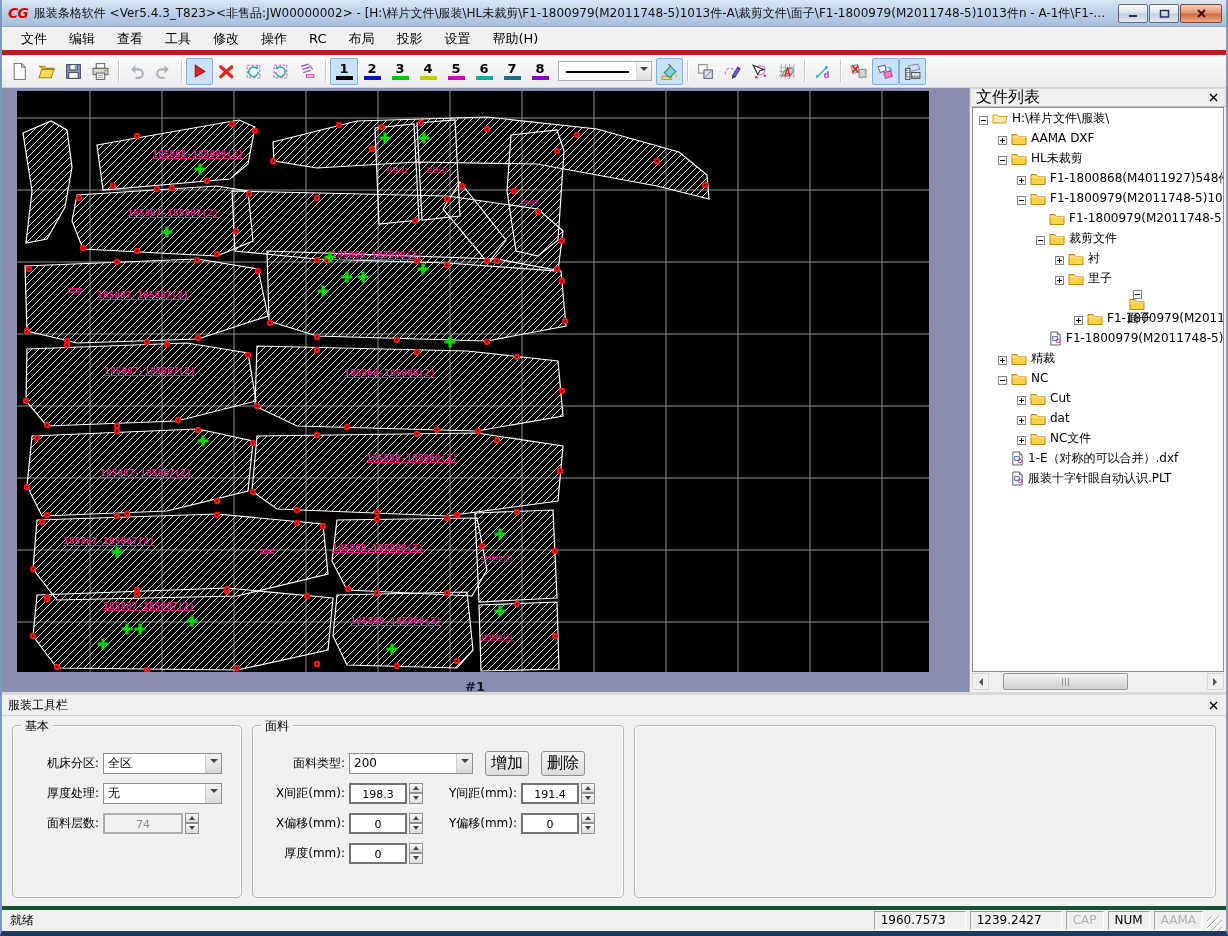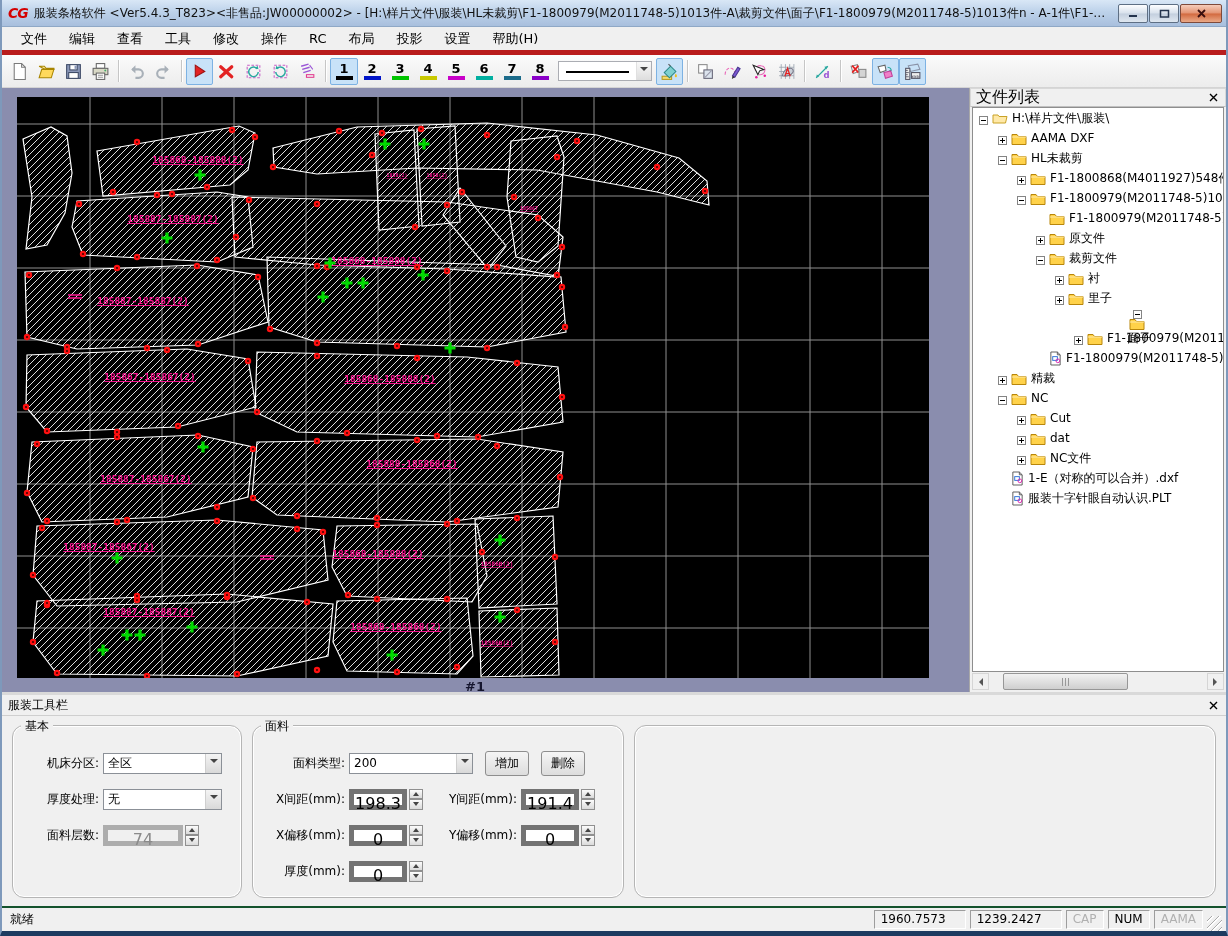--- a/index.html
+++ b/index.html
@@ -35,21 +35,21 @@
   .tb-color .bar { width:17px; height:4px; }
   .tb-color.checked { background:#C8E2F8; border-color:#7DB2E3; }
   .line-combo { width:94px; height:20px; background:#FFF; border:1px solid #ABADB3; display:flex; margin:0 4px; flex:0 0 94px; }
   .line-combo .line { flex:1; border-top:2px solid #000; margin:9px 7px 0 7px; }
   .line-combo .arrow { width:15px; border-left:1px solid #E0E0E0; background:linear-gradient(#F8F8F8,#DDD); display:flex; align-items:center; justify-content:center; }
   .tri-dn { width:0; height:0; border:4px solid transparent; border-top:4px solid #444; margin-top:4px; }
 
   
   .main { flex:1 1 auto; display:flex; min-height:0; }
   .mdi { flex:1 1 auto; background:#8A8DAE; position:relative; overflow:hidden; }
-  .canvas { position:absolute; left:15px; top:9px; width:912px; height:581px; background:#000; }
+  .canvas { position:absolute; left:15px; top:3px; width:912px; height:581px; background:#000; }
   .sheet-label { position:absolute; left:433px; top:591px; width:80px; text-align:center; font-weight:bold; font-size:13px; color:#15152E; }
 
   
   .filepanel { width:257px; flex:0 0 257px; background:#F0F0F0; border-left:1px solid #A8A8A8; display:flex; flex-direction:column; }
   .fp-header { height:19px; flex:0 0 19px; display:flex; align-items:center; padding:0 5px; font-size:16px; border:1px solid #D8D8D8; border-bottom-color:#C0C0C0; }
   .panel-x { margin-left:auto; width:14px; height:14px; display:flex; align-items:center; justify-content:center; }
   .tree { flex:1 1 auto; background:#FFF; border:1px solid #8E8E8E; margin:0 2px; overflow:hidden; position:relative; }
   .tree-row { height:20px; display:flex; align-items:center; white-space:nowrap; }
   .tree-row .tog { width:9px; height:9px; margin-right:4px; flex:0 0 9px; }
   .tree-row .tspacer { width:13px; flex:0 0 13px; }
@@ -61,45 +61,45 @@
   .hs-thumb { position:absolute; left:14px; width:125px; top:0; bottom:0; background:linear-gradient(#F2F2F2,#CFCFCF); border:1px solid #979797; border-radius:2px; }
   .hs-thumb::after { content:""; position:absolute; left:50%; top:4px; width:8px; height:8px; margin-left:-4px;
     background:repeating-linear-gradient(90deg,#999 0 1px,transparent 1px 3px); }
   .tri-l { width:0; height:0; border:4px solid transparent; border-right:4px solid #555; margin-right:3px; }
   .tri-r { width:0; height:0; border:4px solid transparent; border-left:4px solid #555; margin-left:3px; }
 
   
   .bottompanel { height:214px; flex:0 0 214px; background:#F0F0F0; border-top:3px solid #D9D9D9; display:flex; flex-direction:column; }
   .bp-header { height:21px; flex:0 0 21px; display:flex; align-items:center; padding:0 6px; font-size:12px; border-bottom:1px solid #CFCFCF; }
   .bp-body { flex:1; display:flex; padding:9px 10px 8px 10px; gap:10px; }
-  .groupbox { border:1px solid #B5B5B5; border-radius:12px; position:relative; padding:24px 8px 8px 8px; box-shadow:inset 0 0 0 1px #FFF; }
+  .groupbox { border:1px solid #B5B5B5; border-radius:5px; position:relative; padding:24px 8px 8px 8px; box-shadow:inset 0 0 0 1px #FFF; }
   .groupbox .legend { position:absolute; top:-8px; left:8px; background:#F0F0F0; padding:0 4px; font-size:12px; }
   .gb-basic { width:230px; flex:0 0 230px; }
   .gb-fabric { width:372px; flex:0 0 372px; }
   .gb-empty { flex:1; }
-  .frow { display:flex; align-items:center; height:22px; margin-top:14px; }
+  .frow { display:flex; align-items:center; height:22px; margin-top:8px; }
   .frow:first-of-type { margin-top:2px; }
   .flabel { width:78px; text-align:right; margin-right:4px; font-size:12px; flex:0 0 78px; }
   .flabel.w84 { width:84px; flex:0 0 84px; }
   .combo { height:21px; background:#FFF; border:1px solid #8B9097; display:flex; align-items:center; }
   .combo .cval { flex:1; padding:0 4px; font-size:12px; white-space:nowrap; overflow:hidden; }
   .combo .arrow { width:16px; height:100%; border-left:1px solid #CFCFCF; background:linear-gradient(#F4F4F4,#D9D9D9); display:flex; align-items:center; justify-content:center; }
   .combo.w95 { width:119px; } .combo.w124 { width:124px; }
-  .edit { width:58px; height:21px; background:#FFF; border:5px solid #737373; text-align:center; font-size:16px; line-height:19px; }
+  .edit { width:58px; height:21px; background:#FFF; border:2px solid #737373; text-align:center; font-size:11px; line-height:19px; }
   .edit.disabled { background:#F0F0F0; color:#8A8A8A; border-color:#ADADAD; width:80px; }
   .spin { width:14px; height:21px; display:flex; flex-direction:column; margin-left:2px; }
   .spin i { flex:1; border:1px solid #909090; background:linear-gradient(#FCFCFC,#DADADA); display:flex; align-items:center; justify-content:center; }
   .spin i.up::after { content:""; border:3px solid transparent; border-bottom:4px solid #444; margin-top:-3px; }
   .spin i.dn::after { content:""; border:3px solid transparent; border-top:4px solid #444; margin-bottom:-3px; }
   .pushbtn { height:25px; width:44px; margin-left:12px; border:1px solid #8E8E8E; border-radius:3px;
-    background:linear-gradient(#F5F5F5,#DDDDDD); font-size:12px; display:flex; align-items:center; justify-content:center; }
+    background:linear-gradient(#F5F5F5,#DDDDDD); font-size:16px; display:flex; align-items:center; justify-content:center; }
   .fpair { display:flex; align-items:center; margin-right:10px; }
 
   
-  .statusbar { height:25px; flex:0 0 25px; background:#F0F0F0; border-top:2px solid #14532d; display:flex; align-items:center; padding:0 4px 0 8px; }
+  .statusbar { height:25px; flex:0 0 25px; background:#F0F0F0; border-top:4px solid #14532d; display:flex; align-items:center; padding:0 4px 0 8px; }
   .sb-ready { font-size:12px; }
   .sbox { border:1px solid; border-color:#9D9D9D #FFF #FFF #9D9D9D; background:#F0F0F0; height:19px; line-height:17px; font-size:12px; padding:0 6px; margin-left:4px; }
   .sbox.coord { width:92px; }
   .sbox.ind { color:#B0B0B0; } .sbox.ind.on { color:#000; }
   .grip { width:15px; height:15px; margin-left:4px; align-self:flex-end;
     background:repeating-linear-gradient(135deg,transparent 0 3px,#AAA 3px 4px,#FFF 4px 5px); }
 </style>
 </head>
 <body>
 
@@ -730,34 +730,20 @@
                 <path d="M1 2.5h5l1.5 2H15v8H1z" fill="#FFD24A" stroke="#B8860B"></path>
                 <path d="M1 5h14" stroke="#FFE9A8"></path>
               </svg>
             </span>
             <span class="tlabel">F1-1800979(M2011748-5)101</span>
           </div>
           <div class="tree-row" style="padding-left: 63px;">
             <span class="tog"><svg width="9" height="9" viewBox="0 0 9 9">
                 <rect x=".5" y=".5" width="8" height="8" fill="#fff" stroke="#848484"></rect>
                 <path d="M2 4.5h5" stroke="#000"></path>
-                <path d="M4.5 2v5" stroke="#000"></path>
-              </svg></span>
-            <span class="ticon">
-              <svg width="16" height="13" viewBox="0 0 16 13">
-                <path d="M1 2.5h5l1.5 2H15v8H1z" fill="#FFD24A" stroke="#B8860B"></path>
-                <path d="M1 5h14" stroke="#FFE9A8"></path>
-              </svg>
-            </span>
-            <span class="tlabel">原文件</span>
-          </div>
-          <div class="tree-row" style="padding-left: 63px;">
-            <span class="tog"><svg width="9" height="9" viewBox="0 0 9 9">
-                <rect x=".5" y=".5" width="8" height="8" fill="#fff" stroke="#848484"></rect>
-                <path d="M2 4.5h5" stroke="#000"></path>
               </svg></span>
             <span class="ticon">
               <svg width="16" height="13" viewBox="0 0 16 13">
                 <path d="M1 2.5h5l1.5 2H15v8H1z" fill="#FFD24A" stroke="#B8860B"></path>
                 <path d="M1 5h14" stroke="#FFE9A8"></path>
               </svg>
             </span>
             <span class="tlabel">裁剪文件</span>
           </div>
           <div class="tree-row" style="padding-left: 82px;">

